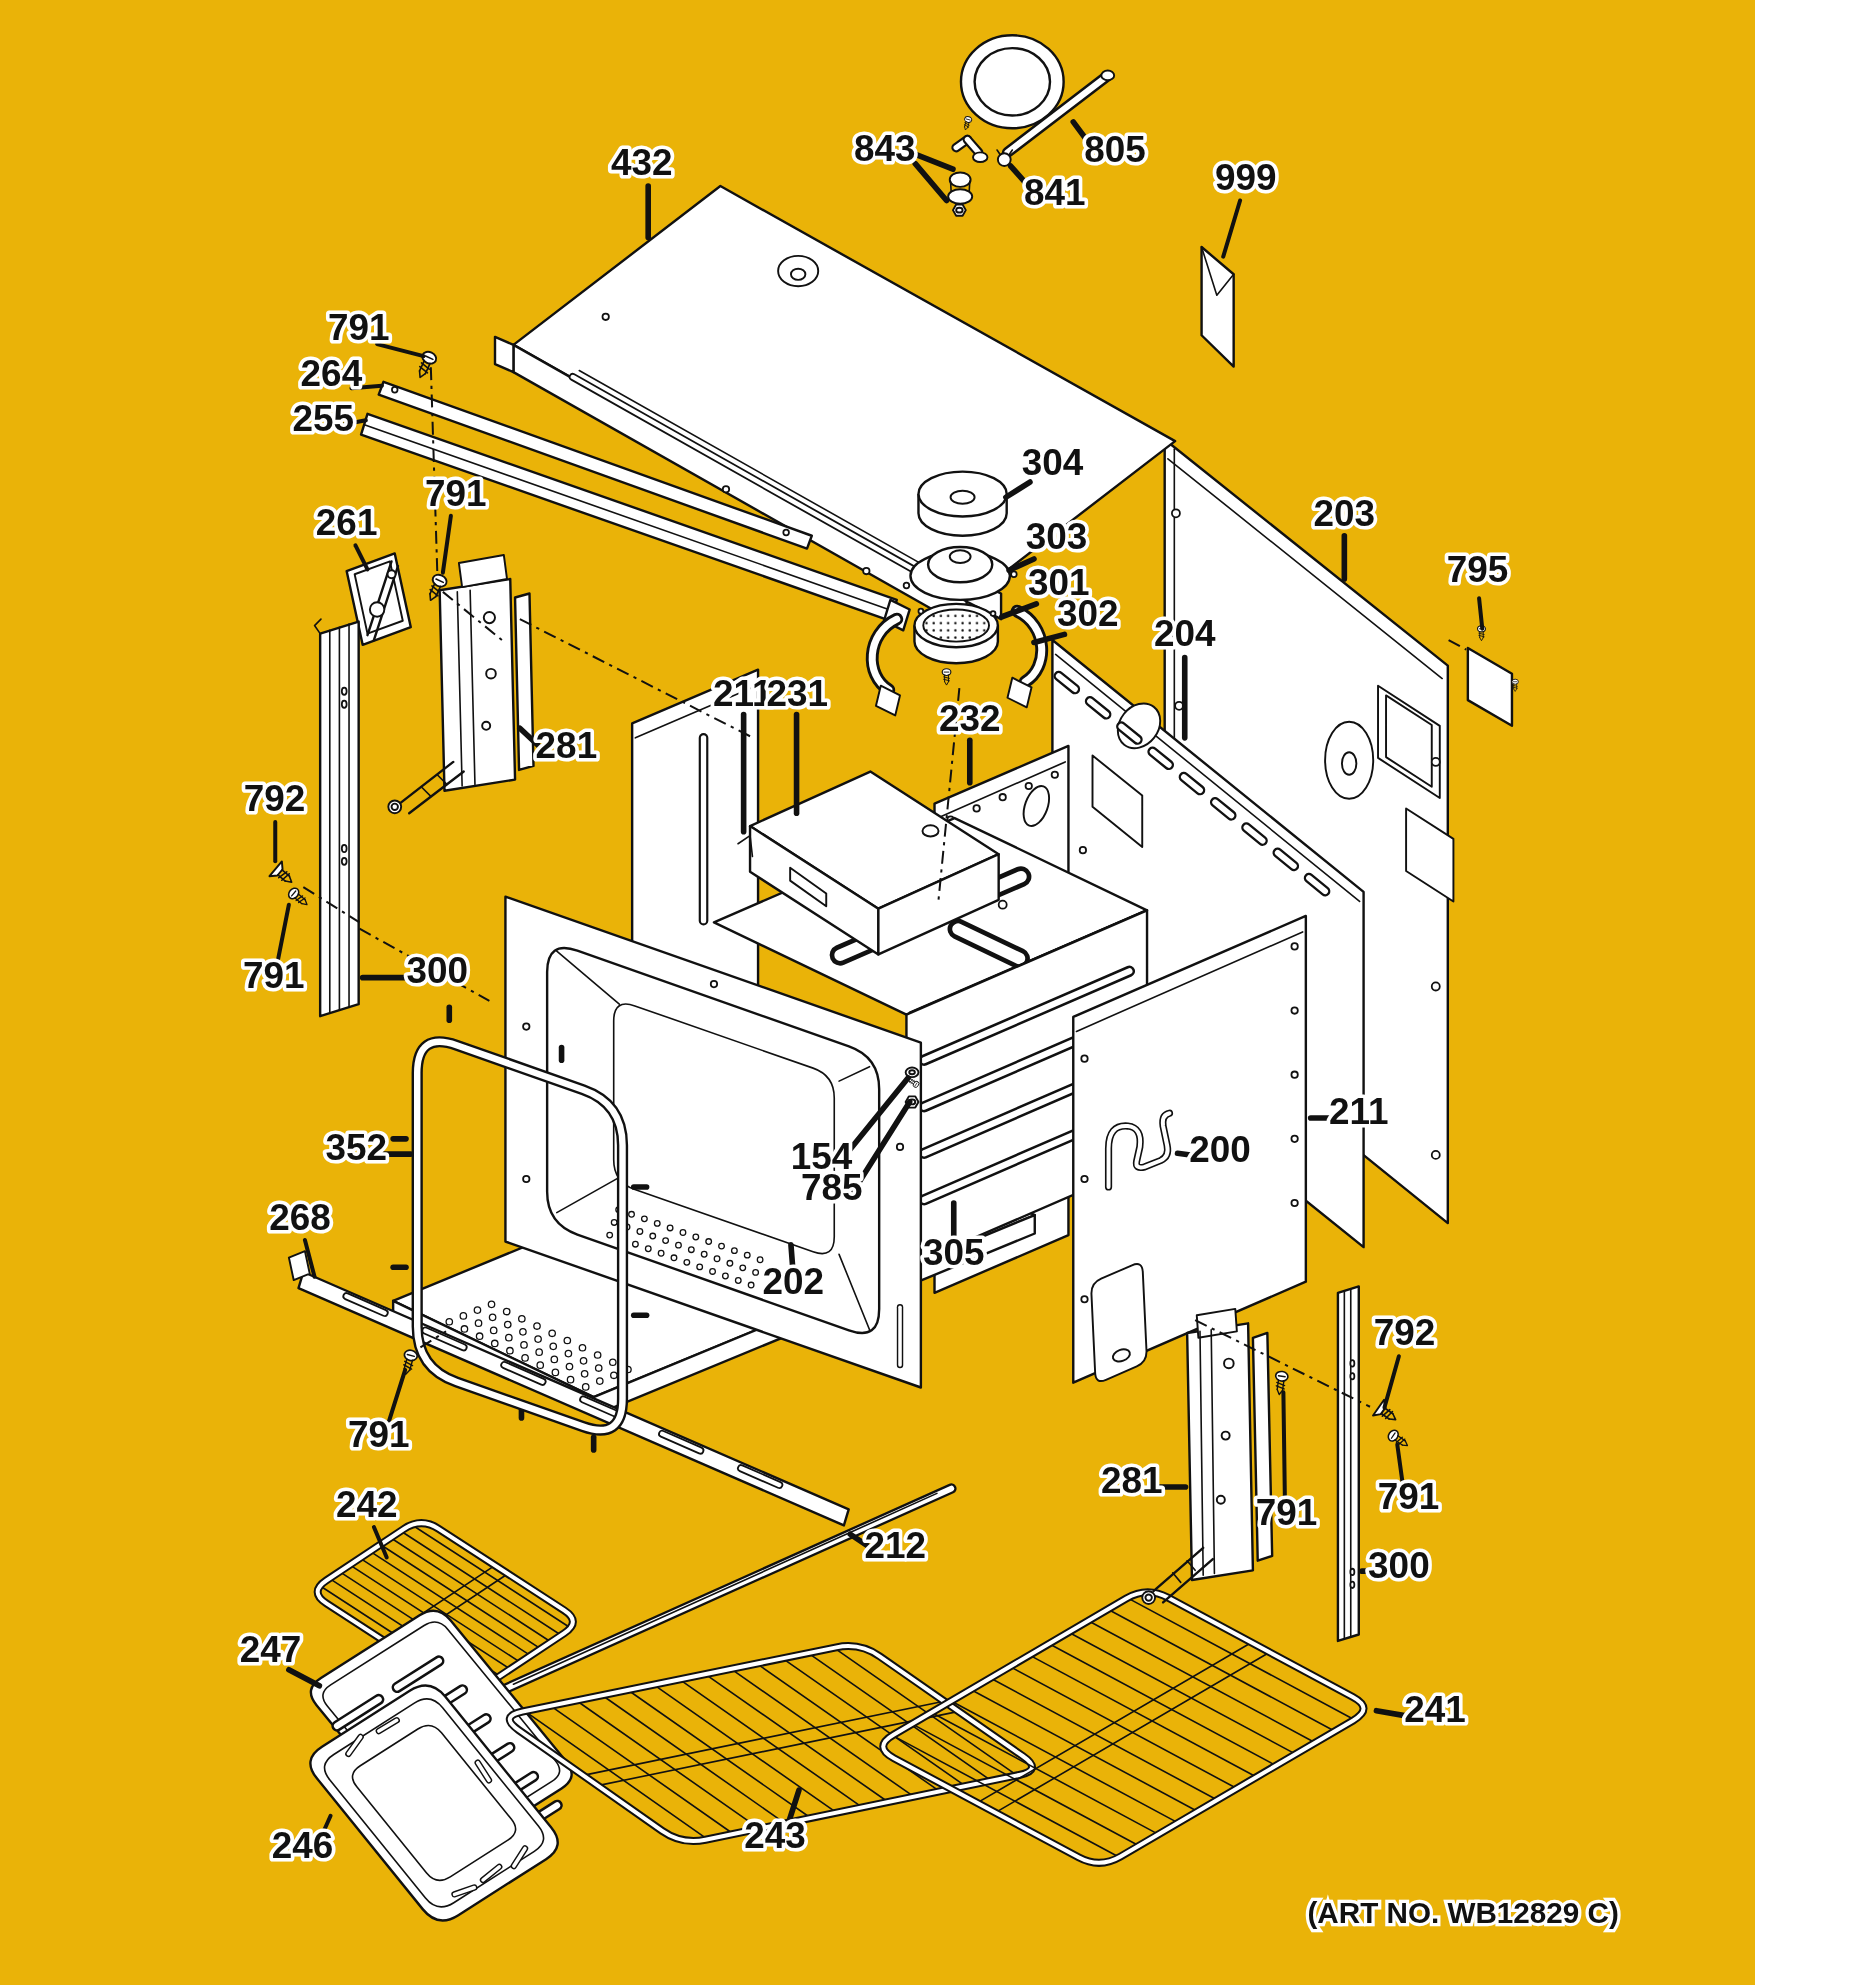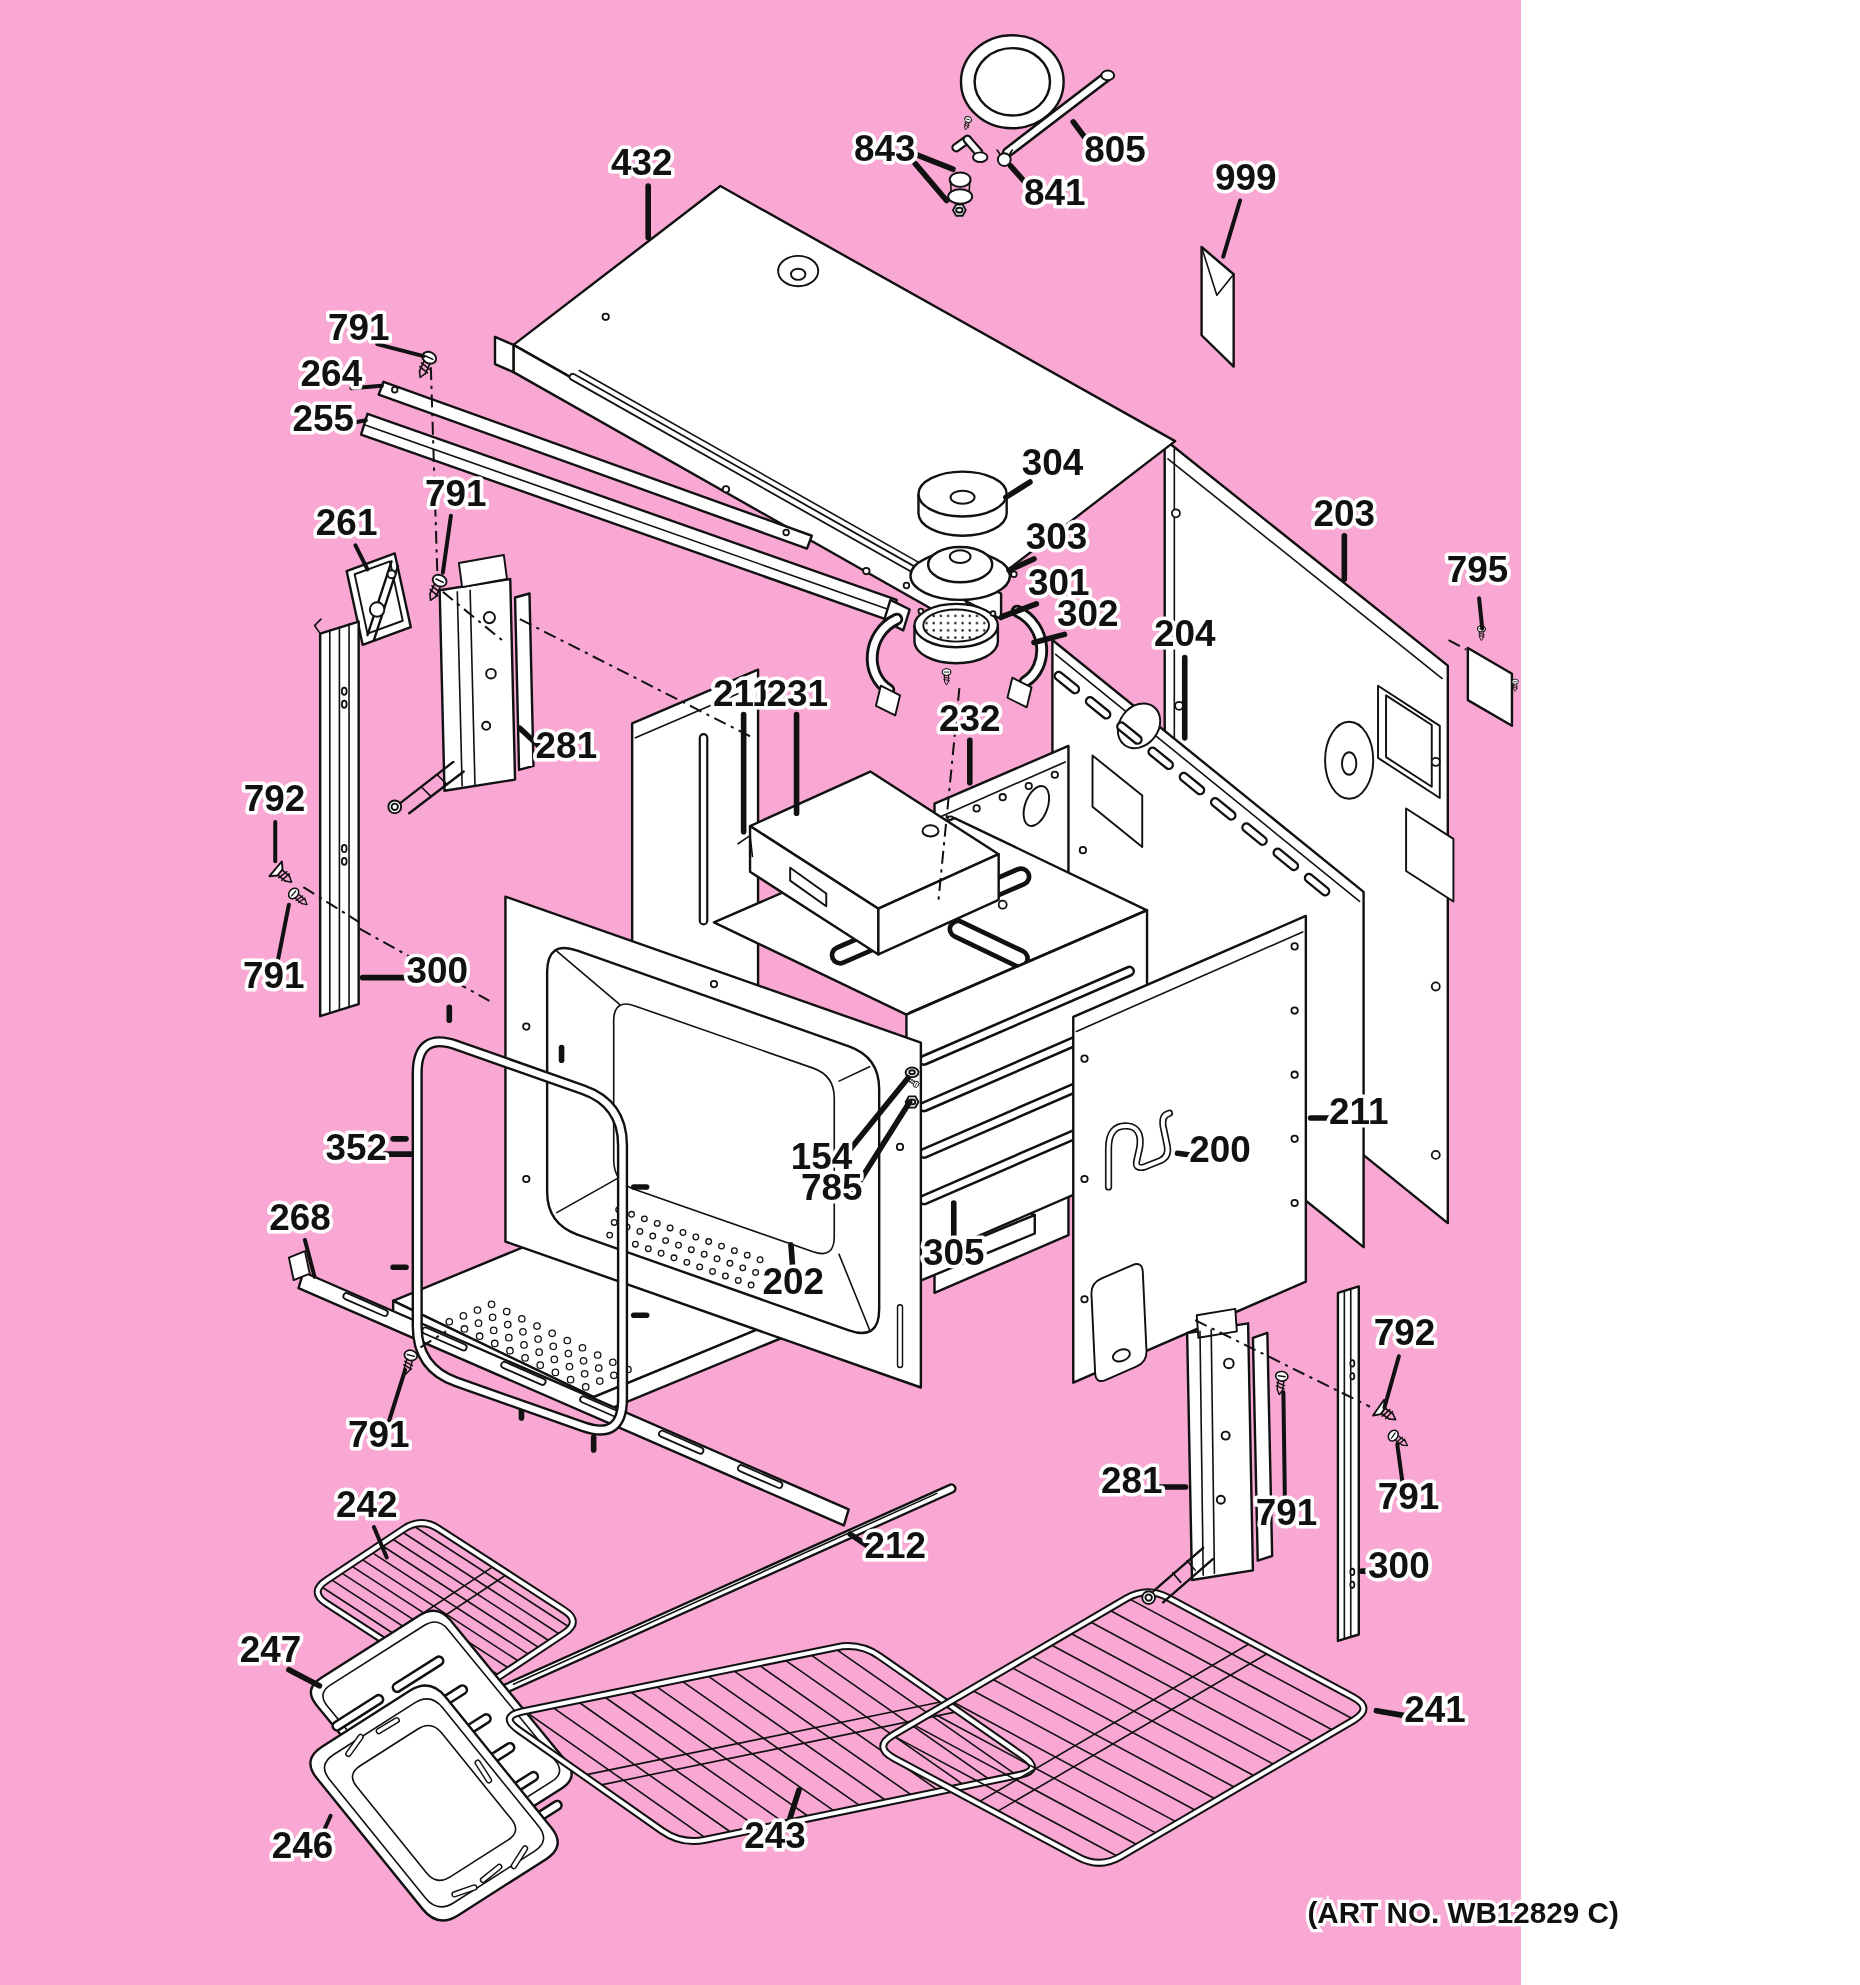--- a/index.html
+++ b/index.html
@@ -1,16 +1,16 @@
 <!DOCTYPE html>
 <html style="font-size:13px"><head>
 <meta charset="utf-8">
 <style>
   html,body{margin:0;padding:0;background:#fff}
-  #page{width:1521px;height:1985px;background:#f9a8d4;position:relative}
+  #page{width:1755px;height:1985px;background:#eab308;position:relative}
   svg{display:block}
   .o{fill:#fff;stroke:#111;stroke-width:3;stroke-linejoin:round}
   .o2{fill:#fff;stroke:#111;stroke-width:2.4;stroke-linejoin:round}
   .t{fill:none;stroke:#111;stroke-width:2;stroke-linejoin:round;stroke-linecap:round}
   .t3{fill:none;stroke:#111;stroke-width:3;stroke-linejoin:round;stroke-linecap:round}
   .w{fill:none;stroke:#111;stroke-linecap:round;stroke-linejoin:round}
   .wi{fill:none;stroke:#fff;stroke-linecap:round;stroke-linejoin:round}
   .hole{fill:#fff;stroke:#111;stroke-width:2.2}
   .ring{fill:none;stroke:#111;stroke-width:1.6}
   .dsh{fill:none;stroke:#111;stroke-width:2.5;stroke-dasharray:16 7 4 7}

